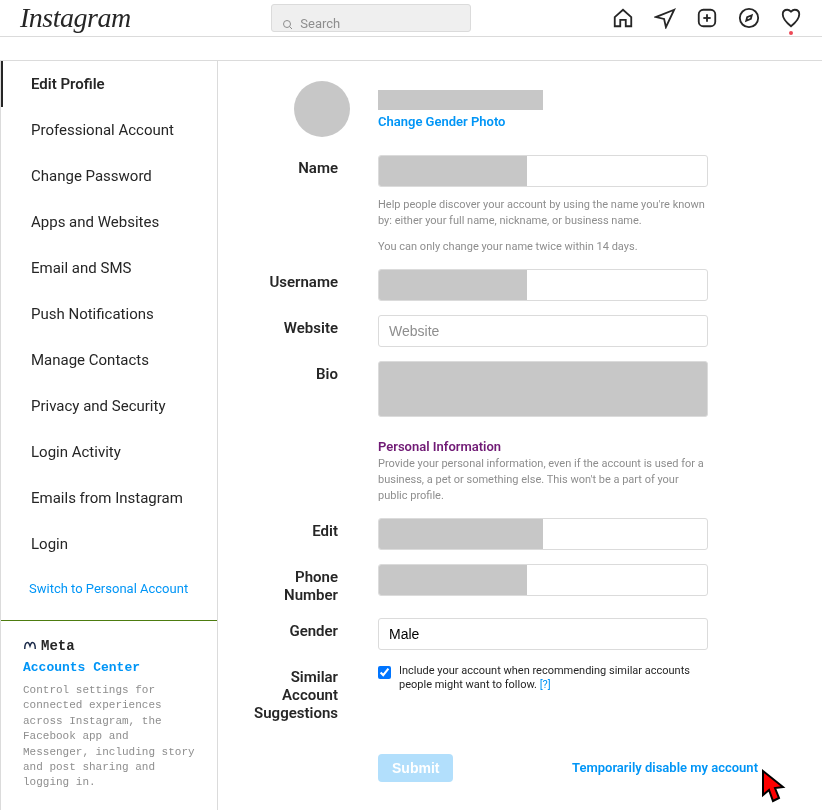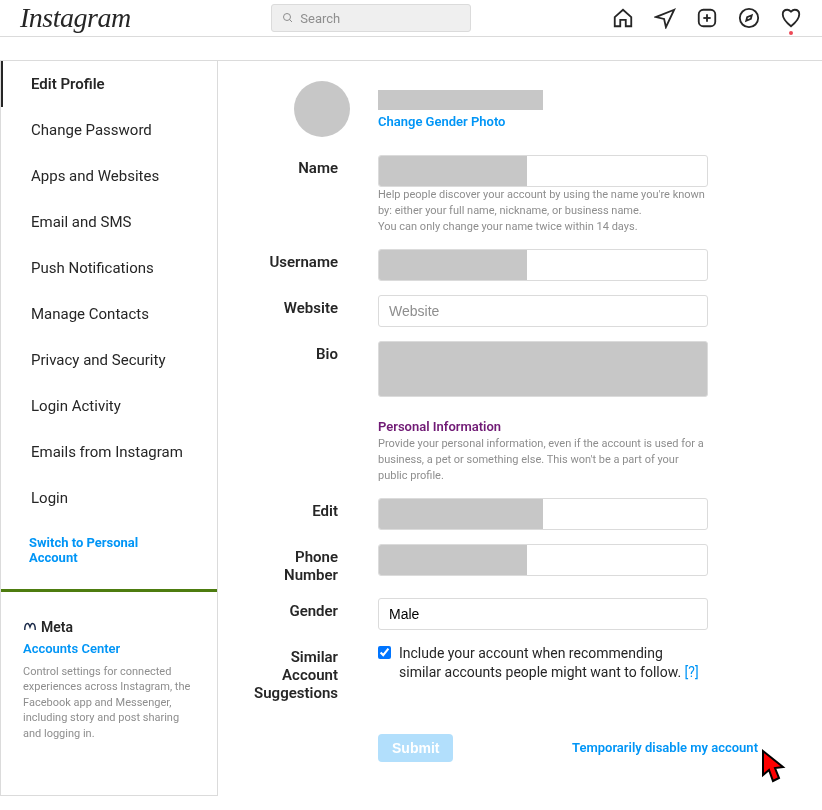--- a/index.html
+++ b/index.html
@@ -1,55 +1,55 @@
 <!DOCTYPE html>
 <html><head>
 <meta charset="utf-8">
 <style>
 * { box-sizing: border-box; margin: 0; padding: 0; }
 body { font-family: -apple-system, BlinkMacSystemFont, "Segoe UI", Roboto, Helvetica, Arial, sans-serif; font-size: 14px; color: #262626; background: #fff; }
 .header { height: 37px; border-bottom: 1px solid #dbdbdb; display: flex; align-items: center; padding: 0 20px; gap: 20px; }
 .logo { font-family: 'Brush Script MT', cursive; font-size: 28px; font-weight: 500; font-style: italic; letter-spacing: -0.5px; }
 .spacer { flex: 1; }
-.search-box { background: #efefef; border: 1px solid #dbdbdb; border-radius: 3px; height: 28px; width: 200px; display: flex; align-items: center; padding: 0 10px; color: #8e8e8e; font-size: 13px; gap: 6px; }
+.search-box { background: #efefef; border: 1px solid #dbdbdb; border-radius: 3px; height: 28px; width: 200px; display: flex; align-items: flex-end; padding: 0 10px; color: #8e8e8e; font-size: 13px; gap: 6px; }
 .nav-icons { display: flex; gap: 20px; align-items: center; position: relative; }
 .nav-icons svg { width: 22px; height: 22px; cursor: pointer; }
 .notif-dot { width: 4px; height: 4px; background: #ed4956; border-radius: 50%; position: absolute; right: 9px; bottom: -6px; }
 .subbar { height: 24px; border-bottom: 1px solid #dbdbdb; }
 .container { display: flex; max-width: 820px; }
 .sidebar { width: 218px; border: 1px solid #dbdbdb; border-top: none; background: #fff; }
 .sidebar ul { list-style: none; }
 .sidebar li { padding: 14px 28px; font-size: 15px; cursor: pointer; border-left: 2px solid transparent; }
 .sidebar li.active { border-left: 2px solid #262626; font-weight: 600; }
-.sidebar .switch-link { color: #0095f6; font-weight: 700; font-size: 13px; padding: 14px 28px; cursor: pointer; }
-.meta-box { border-top: 3px solid #4d7c0f; padding: 27px 22px; margin-top: 10px; }
+.sidebar .switch-link { color: #0095f6; font-weight: 400; font-size: 13px; padding: 14px 28px; cursor: pointer; }
+.meta-box { border-top: 1px solid #4d7c0f; padding: 17px 22px; margin-top: 10px; font-family: Liberation Mono, monospace; }
 .meta-logo { display: flex; align-items: center; gap: 4px; font-weight: 600; font-size: 14px; }
 .meta-logo svg { width: 14px; height: 14px; }
 .meta-link { color: #0095f6; font-weight: 600; font-size: 13px; margin-top: 6px; display: block; cursor: pointer; }
 .meta-desc { color: #8e8e8e; font-size: 11px; margin-top: 8px; line-height: 1.4; }
 .main { flex: 1; padding: 20px 40px 20px 30px; }
 .row { display: flex; align-items: flex-start; margin-bottom: 14px; }
 .label { width: 130px; text-align: right; padding-right: 40px; font-weight: 600; font-size: 15px; padding-top: 4px; }
 .control { flex: 1; max-width: 330px; }
 .avatar { width: 56px; height: 56px; border-radius: 50%; background: #c7c7c7; margin-right: 28px; margin-left: 46px; }
 .profile-head { display: flex; align-items: center; margin-bottom: 18px; }
 .profile-head .ph-right .redact { width: 165px; height: 20px; background: #c7c7c7; }
 .change-photo { color: #0095f6; font-weight: 600; font-size: 13px; cursor: pointer; margin-top: 4px; }
 .input { width: 100%; height: 32px; border: 1px solid #dbdbdb; border-radius: 3px; padding: 0 10px; font-size: 14px; background: #fff; }
 .input::placeholder { color: #8e8e8e; }
 .redact-input { display: flex; border: 1px solid #dbdbdb; border-radius: 3px; height: 32px; overflow: hidden; }
 .redact-input .r { background: #c7c7c7; width: 45%; }
 .textarea { width: 100%; height: 56px; background: #c7c7c7; border: 1px solid #dbdbdb; border-radius: 3px; }
-.help { color: #8e8e8e; font-size: 11px; line-height: 1.45; }
+.help { color: #8e8e8e; font-size: 11px; line-height: 1.45; margin-top: 10px; }
 .help2 { color: #8e8e8e; font-size: 11px; line-height: 1.45; }
 .section-h { color: #701a75; font-weight: 600; font-size: 13px; margin-bottom: 2px; }
 .link-inline { color: #0095f6; cursor: pointer; }
 .chk-row { display: flex; gap: 8px; align-items: flex-start; }
 .chk-row input { margin-top: 2px; }
-.chk-label { font-size: 14px; line-height: 1.35; }
+.chk-label { font-size: 11px; line-height: 1.35; }
 .submit-row { display: flex; align-items: center; margin-top: 18px; }
 .submit-btn { background: #b2dffc; color: #fff; border: none; border-radius: 4px; padding: 6px 14px; font-weight: 600; font-size: 14px; cursor: pointer; }
 .disable-link { color: #0095f6; font-weight: 600; font-size: 13px; margin-left: auto; cursor: pointer; }
 .cursor-annot { position: absolute; right: 25px; bottom: 5px; }
 </style>
 </head>
 <body>
 
 <div class="header">
   <div class="logo">Instagram</div>
@@ -83,20 +83,21 @@
       </svg>
     <div class="notif-dot"></div>
   </div>
 </div>
 <div class="subbar"></div>
 
 <div class="container">
   <div class="sidebar">
     <ul>
       <li class="active">Edit Profile</li>
+      <li>Professional Account</li>
       <li>Change Password</li>
       <li>Apps and Websites</li>
       <li>Email and SMS</li>
       <li>Push Notifications</li>
       <li>Manage Contacts</li>
       <li>Privacy and Security</li>
       <li>Login Activity</li>
       <li>Emails from Instagram</li>
       <li>Login</li>
     </ul>

